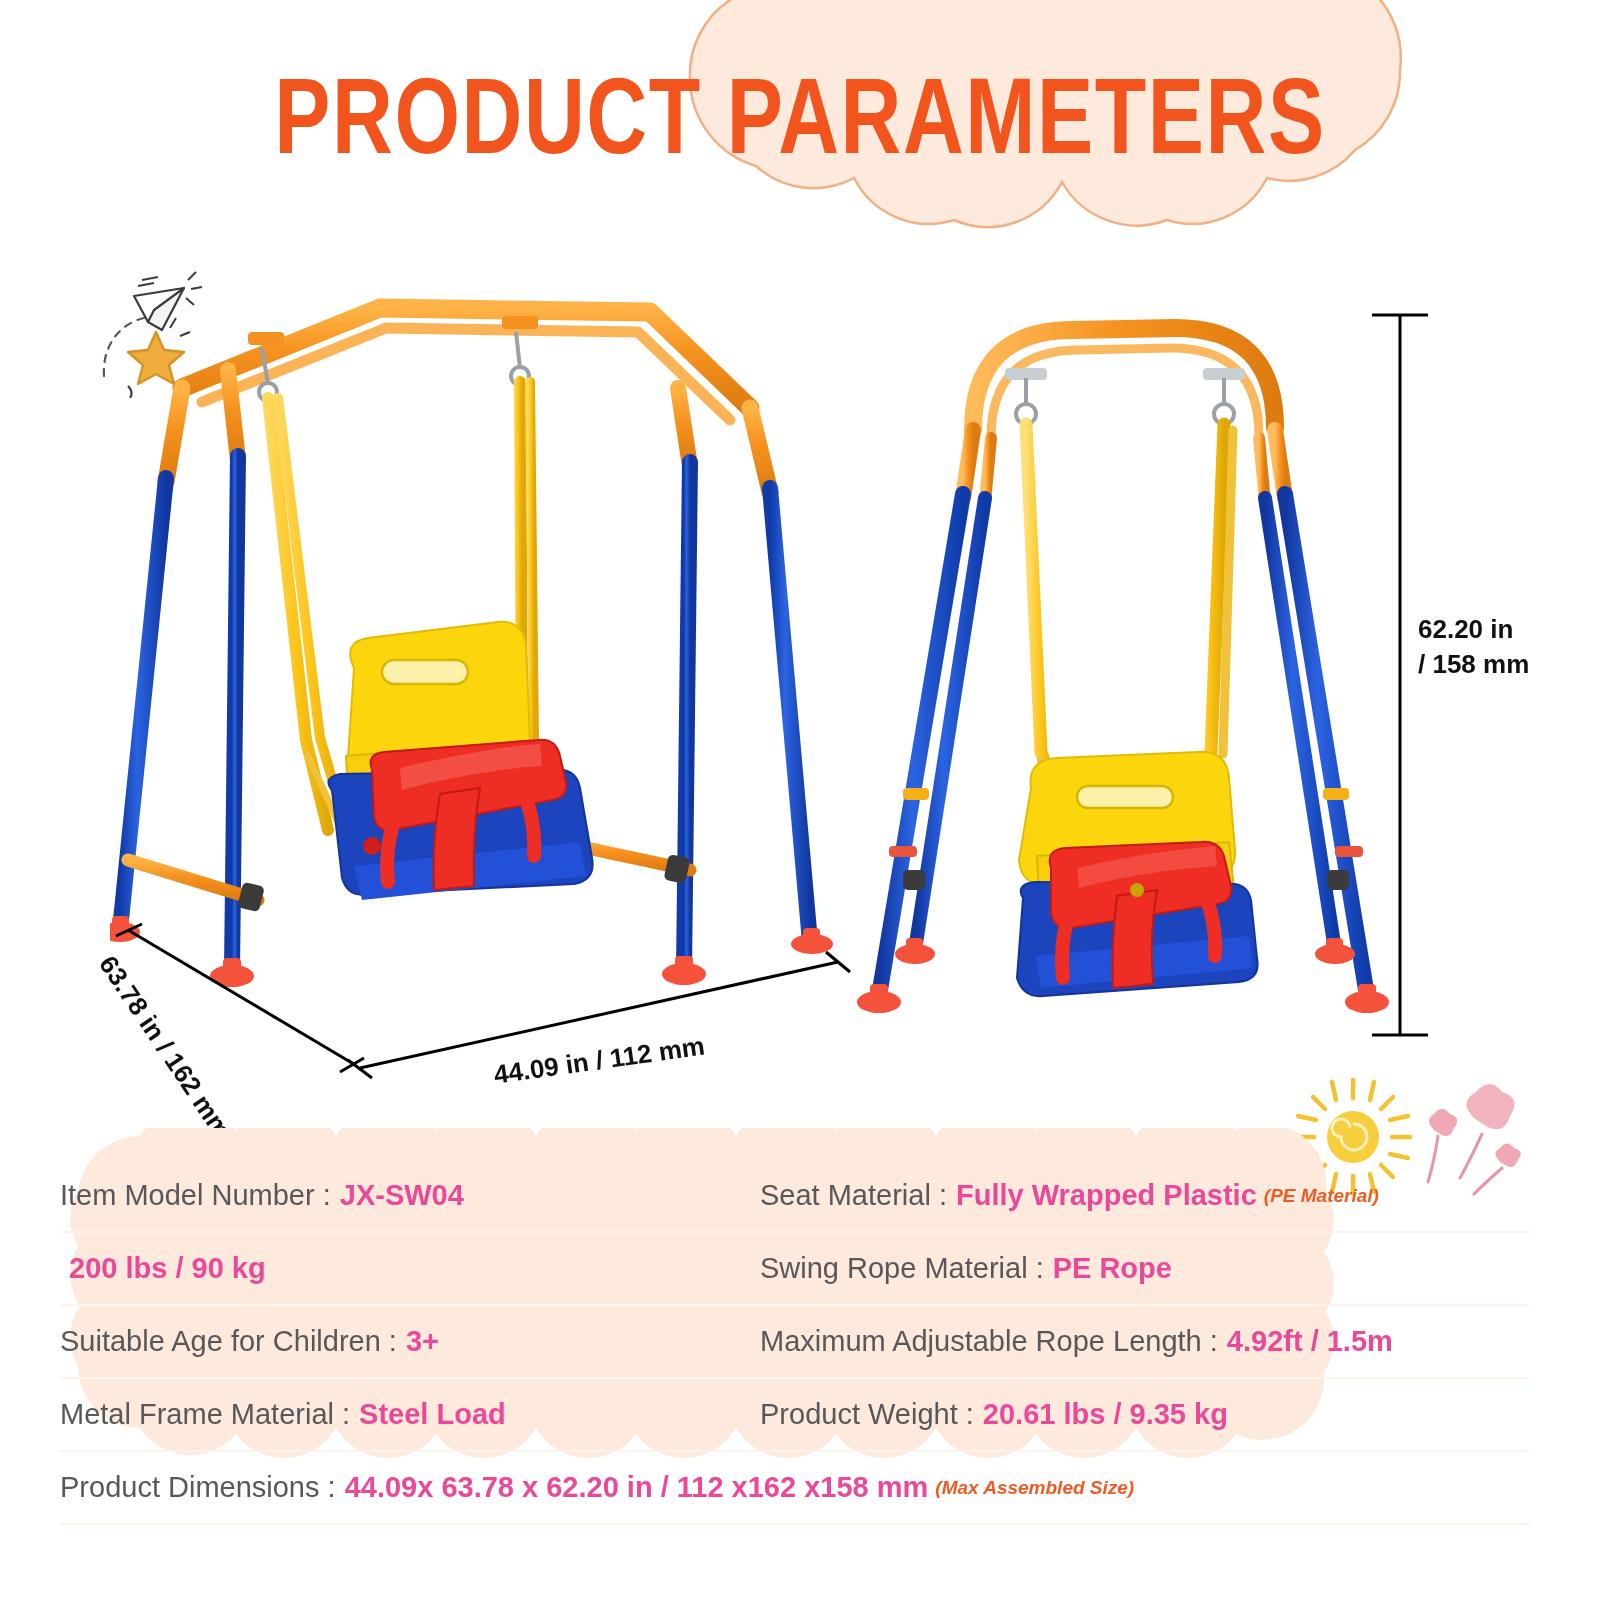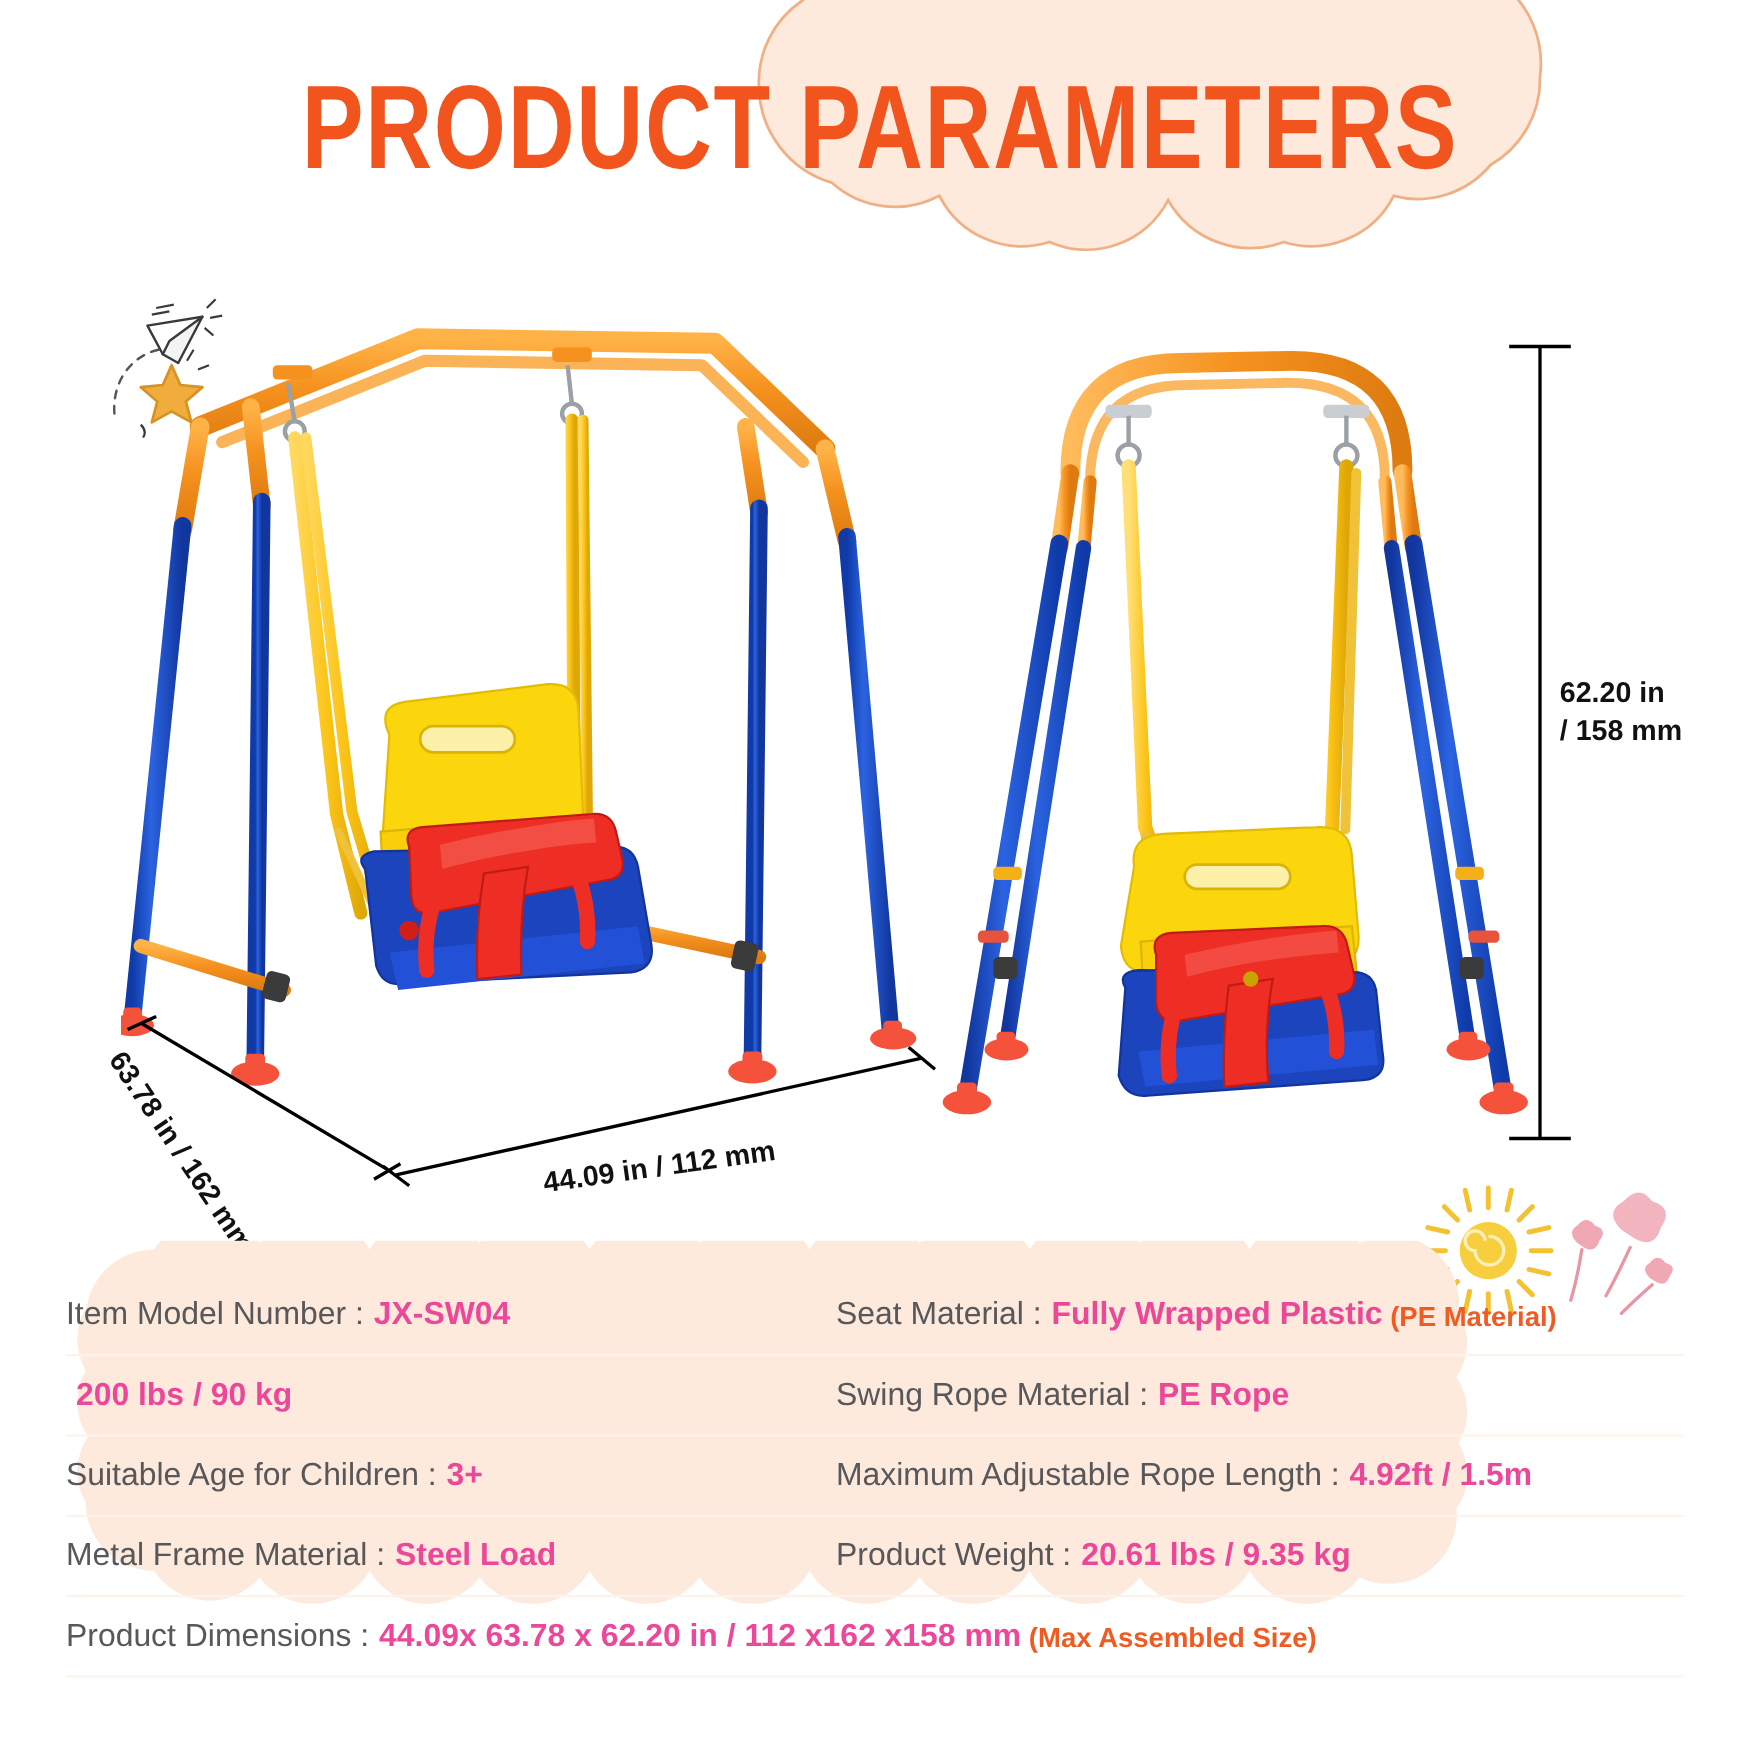--- a/index.html
+++ b/index.html
@@ -31,26 +31,26 @@
   .spec-cloud{position:absolute;left:18px;top:1128px;width:1564px;height:440px;}
   .spec-table{
     position:absolute;left:60px;top:1160px;width:1470px;height:390px;
   }
   .spec-row{
     position:relative;height:71px;
     display:flex;align-items:center;
     border-bottom:2px solid #fdf3ec;
   }
   .spec-row:last-child{border-bottom:2px solid #fdf3ec;}
-  .cell{display:flex;align-items:flex-end;white-space:nowrap;}
+  .cell{display:flex;align-items:center;white-space:nowrap;}
   .cell.left{width:700px;}
   .cell.right{width:760px;}
   .lbl{color:#58575a;font-size:29px;font-weight:normal;}
   .val{color:#ec4899;font-size:29px;font-weight:bold;margin-left:9px;}
-  .note{color:#ef5c23;font-size:25px;font-weight:bold;margin-left:7px;}
+  .note{color:#ef5c23;font-size:19px;font-weight:bold;margin-left:7px;font-style:italic;}
 
   
   .dim{position:absolute;color:#111;font-weight:bold;font-size:26px;white-space:nowrap;}
   .dim-depth{left:118px;top:950px;transform:rotate(56deg);transform-origin:0 0;}
   .dim-width{left:492px;top:1060px;transform:rotate(-8deg);transform-origin:0 0;}
   .dim-height{left:1418px;top:612px;line-height:1.35;}
 
   svg{display:block;}
 </style>
 </head>

